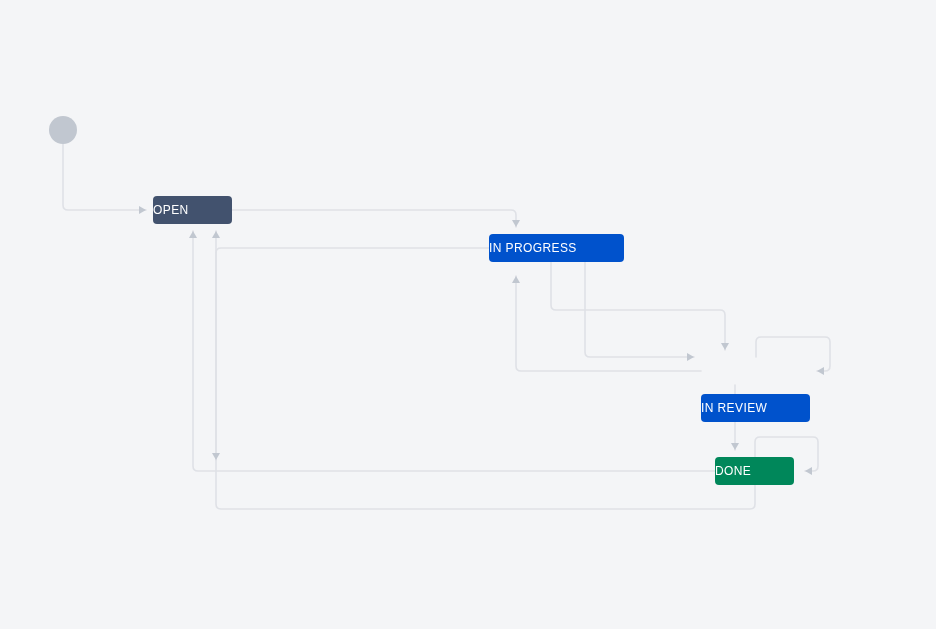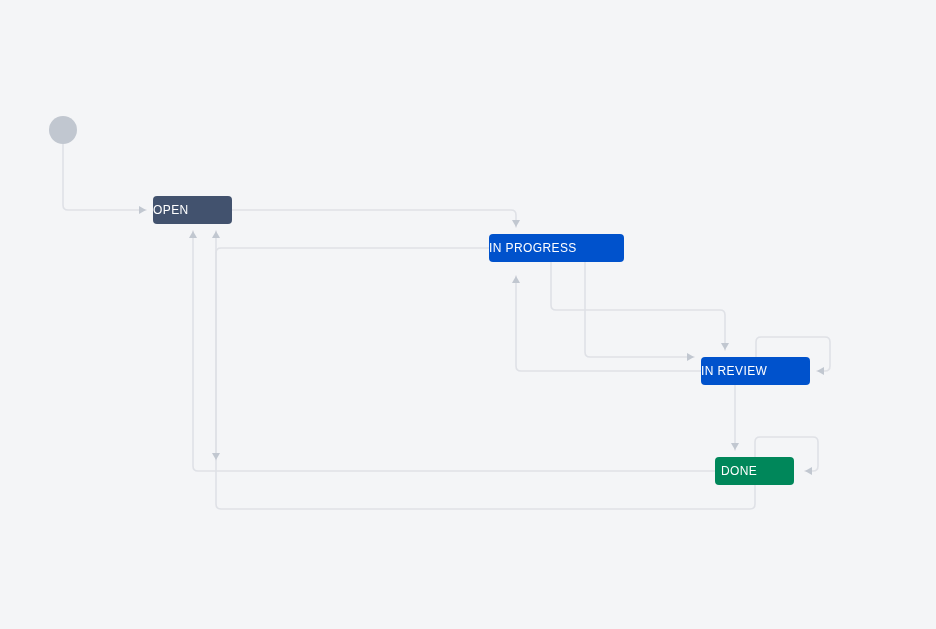--- a/index.html
+++ b/index.html
@@ -45,24 +45,24 @@
     z-index: 5;
   }
   .node-open {
     background: #42526e;
   }
   .node-progress {
     background: #0052cc;
   }
   .node-review {
     background: #0052cc;
+    margin-top: 37px;
   }
   .node-done {
     background: #00875a;
-    padding-left: 6px;
   }
   .start-node {
     position: absolute;
     border-radius: 50%;
     background: #c1c7d0;
     z-index: 5;
     cursor: pointer;
   }
 </style>
 </head>

